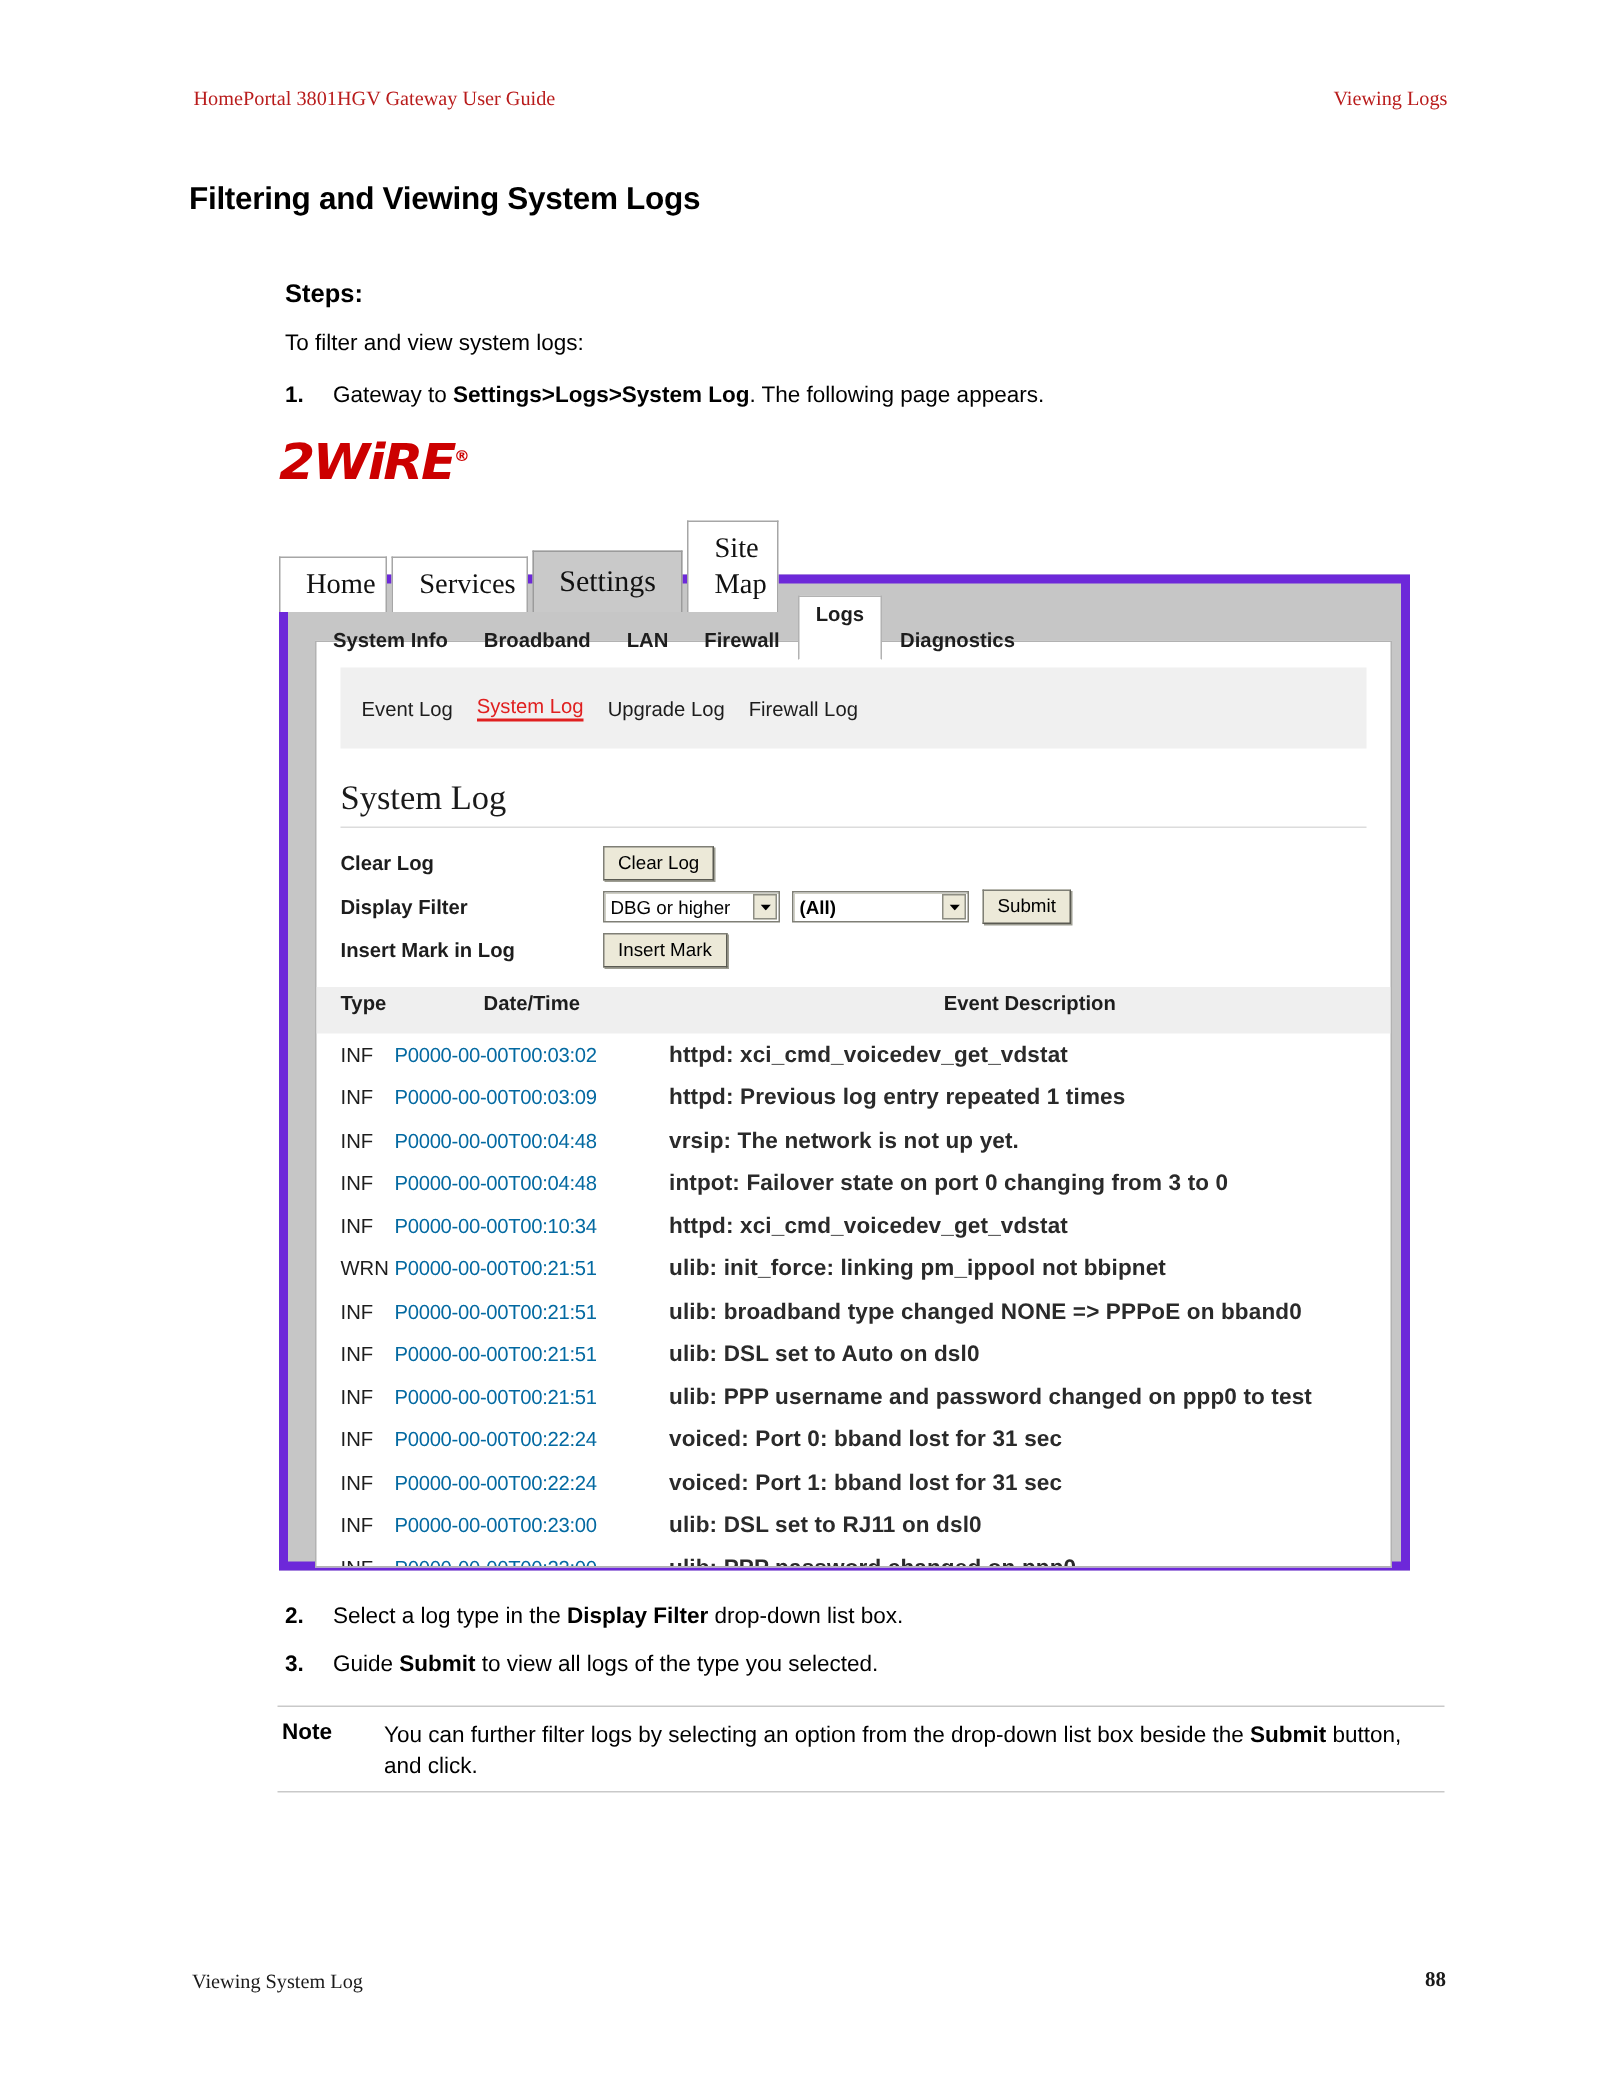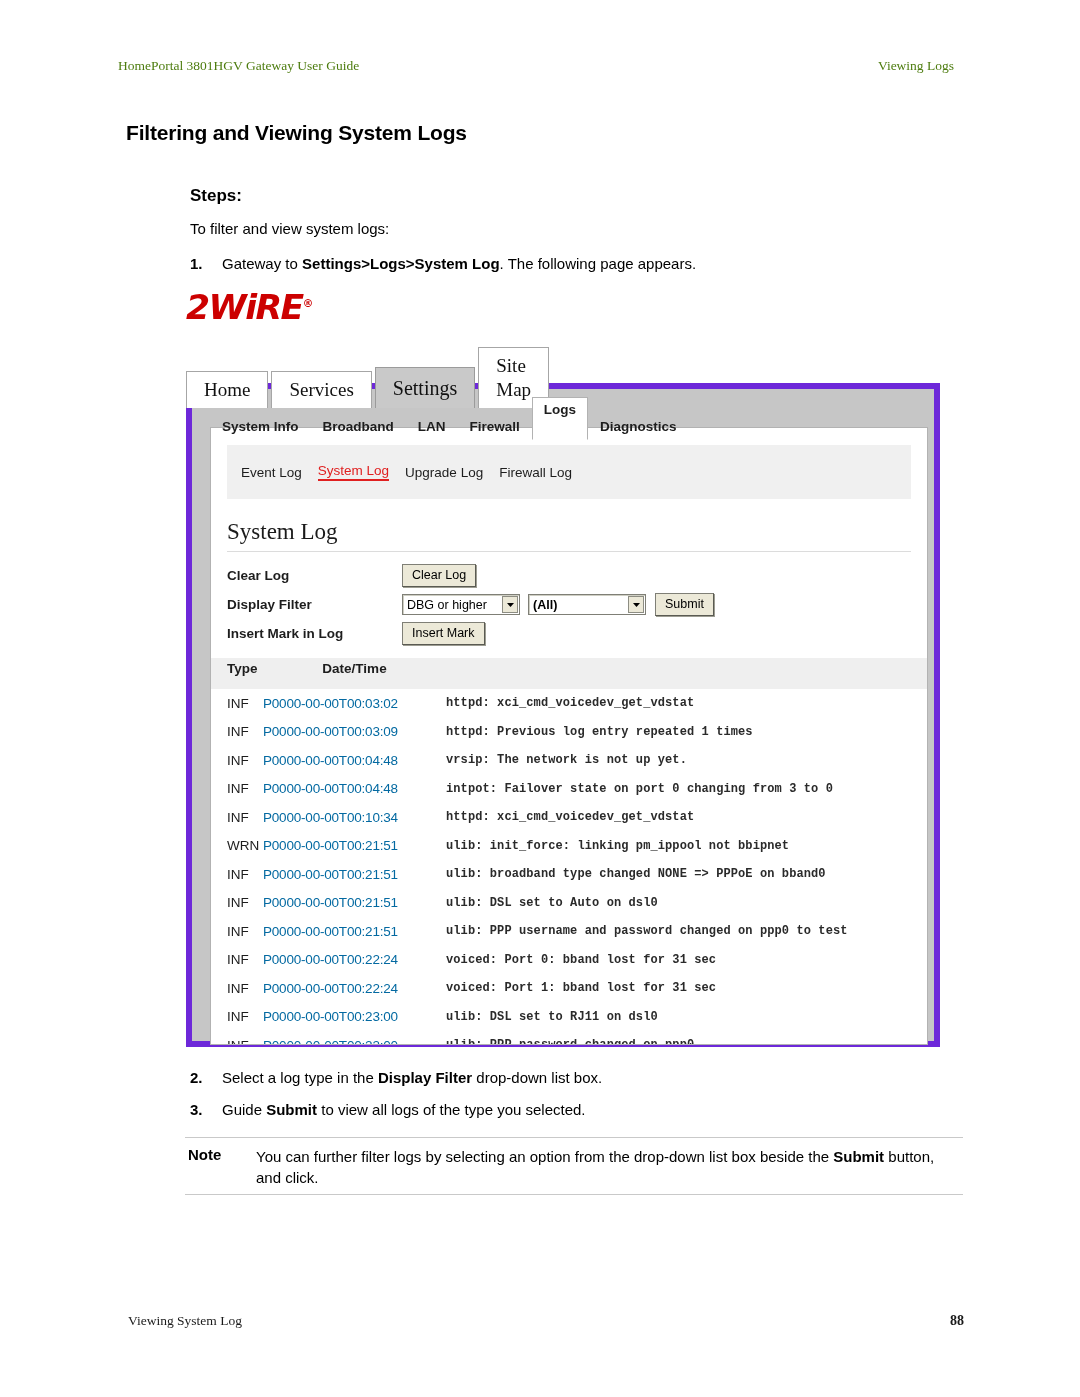--- a/index.html
+++ b/index.html
@@ -11,27 +11,27 @@
     font-family: "Liberation Sans", sans-serif;
     color: #000000;
     position: relative;
     overflow: hidden;
   }
 
   
   .running-head {
     position: absolute;
     top: 58px;
-    left: 118px;
+    left: 129px;
     width: 836px;
     display: flex;
     justify-content: space-between;
     font-family: "Liberation Serif", serif;
     font-size: 13.5px;
-    color: #4d7c0f;
+    color: #b91c1c;
   }
   .running-foot {
     position: absolute;
     top: 1313px;
     left: 128px;
     width: 836px;
     display: flex;
     justify-content: space-between;
     font-family: "Liberation Serif", serif;
     font-size: 13.5px;
@@ -134,21 +134,21 @@
     position: absolute;
     top: 56px;
     left: 0px;
     display: flex;
     align-items: flex-end;
     z-index: 3;
   }
   .tab {
     font-family: "Liberation Serif", serif;
     font-size: 19px;
-    padding: 6px 17px 6px 17px;
+    padding: 6px 7px 6px 17px;
     border: 1px solid #a6a6a6;
     border-bottom: none;
     background: #ffffff;
     margin-right: 3px;
     line-height: 1.25;
     color: #111;
   }
   .tab.active {
     background: #c9c9c9;
     font-size: 20px;
@@ -310,22 +310,22 @@
   }
   .c-type { width: 52px; padding-left: 16px; flex: none; color: #1d1d1d; }
   .c-date {
     width: 183px;
     flex: none;
     letter-spacing: -0.2px;
     color: #0369a1;
   }
   .c-desc {
     flex: 1;
-    font-family: Liberation Mono, monospace;
-    font-size: 12px;
+    font-family: Liberation Sans, sans-serif;
+    font-size: 15px;
     font-weight: bold;
     color: #2a2a2a;
     letter-spacing: 0.1px;
     white-space: nowrap;
     overflow: hidden;
   }
 </style>
 </head>
 <body>
 
@@ -411,20 +411,21 @@
         <div class="frow">
           <div class="flabel">Insert Mark in Log</div>
           <button class="winbtn">Insert Mark</button>
         </div>
       </div>
 
       <div class="logtable">
         <div class="thead">
           <div class="th-type">Type</div>
           <div class="th-date">Date/Time</div>
+          <div class="th-desc">Event Description</div>
         </div>
         <div id="log-rows">
             <div class="lrow">
               <div class="c-type">INF</div>
               <div class="c-date">P0000-00-00T00:03:02</div>
               <div class="c-desc">httpd: xci_cmd_voicedev_get_vdstat</div>
             </div>
             <div class="lrow">
               <div class="c-type">INF</div>
               <div class="c-date">P0000-00-00T00:03:09</div>

